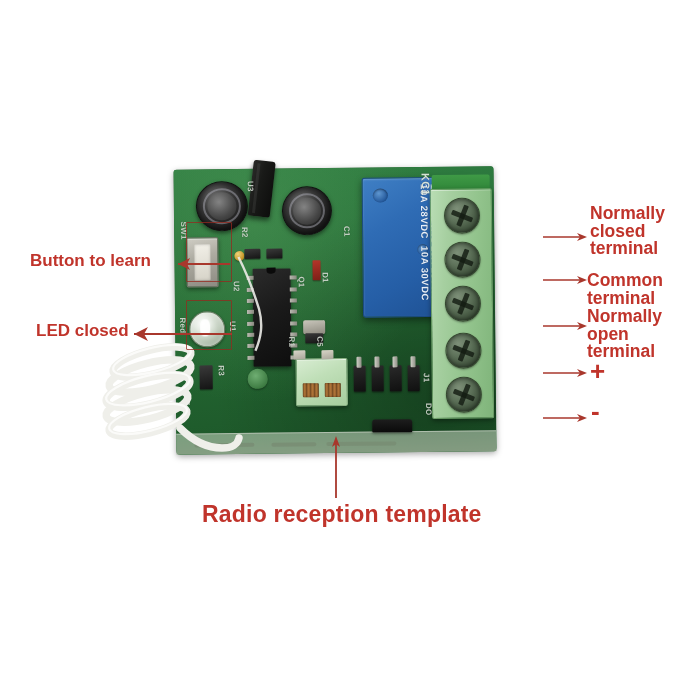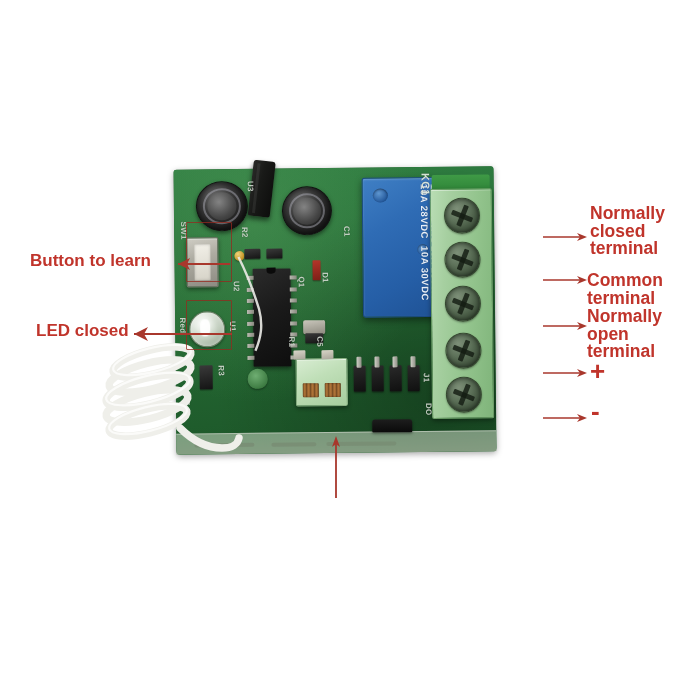--- a/index.html
+++ b/index.html
@@ -566,14 +566,15 @@
   <svg class="arrow-svg" style="left:543px; top:410px;" width="46" height="16">
     <line x1="0" y1="8" x2="40" y2="8" stroke="#a8372c" stroke-width="1.6"></line>
     <path d="M 44 8 L 34 4 L 37 8 L 34 12 Z" fill="#a8372c"></path>
   </svg>
 
   <svg class="arrow-svg" style="left:326px; top:434px;" width="20" height="66">
     <line x1="10" y1="64" x2="10" y2="6" stroke="#a8372c" stroke-width="1.8"></line>
     <path d="M 10 2 L 6 13 L 10 10 L 14 13 Z" fill="#a8372c"></path>
   </svg>
 
+  <div class="anno anno-bottom" style="left:202px; top:503px;">Radio reception template</div>
 
 </div>
 
 </body></html>

